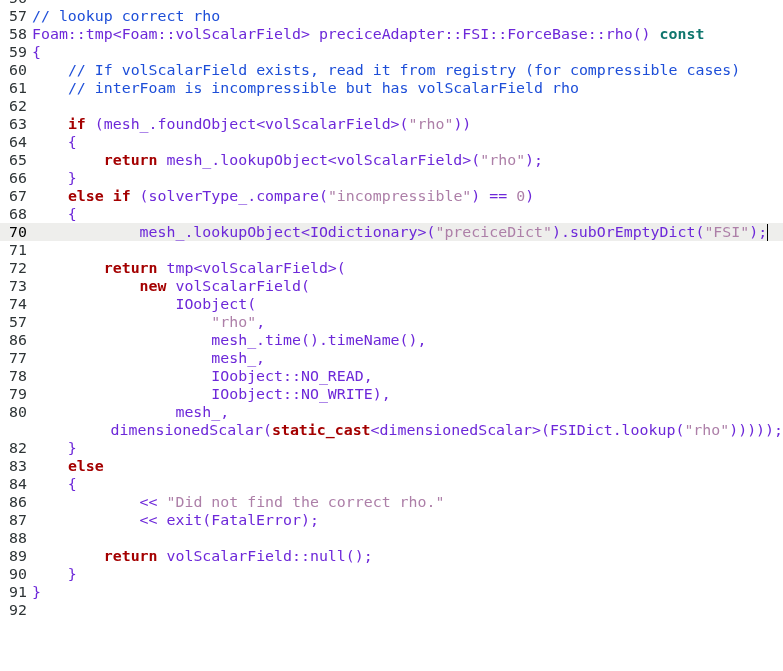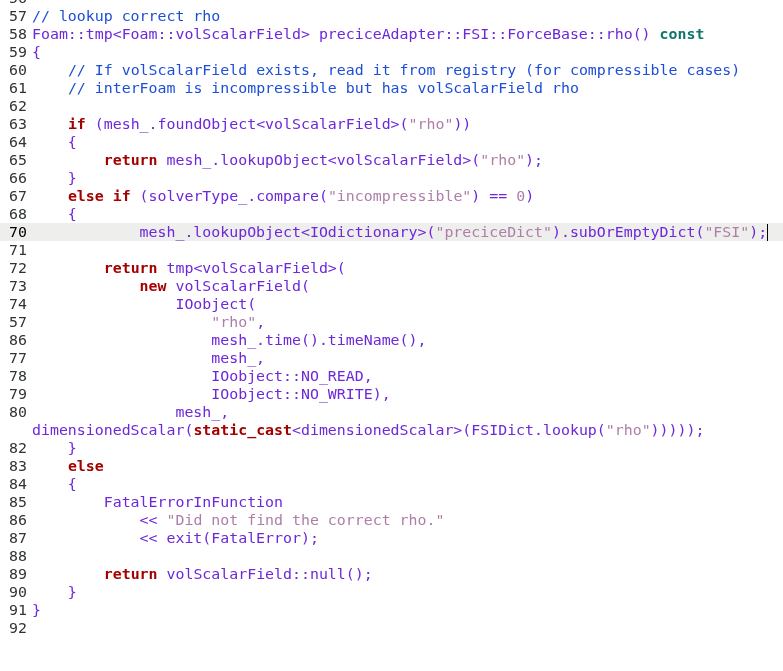--- a/index.html
+++ b/index.html
@@ -84,25 +84,24 @@
     <div class="row"><span class="gutter">71</span><span class="code"></span></div>
     <div class="row"><span class="gutter">72</span><span class="code"><span class="tok-plain">        </span><span class="tok-keyword">return</span><span class="tok-plain"> tmp&lt;volScalarField&gt;(</span></span></div>
     <div class="row"><span class="gutter">73</span><span class="code"><span class="tok-plain">            </span><span class="tok-keyword">new</span><span class="tok-plain"> volScalarField(</span></span></div>
     <div class="row"><span class="gutter">74</span><span class="code"><span class="tok-plain">                IOobject(</span></span></div>
     <div class="row"><span class="gutter">57</span><span class="code"><span class="tok-plain">                    </span><span class="tok-string">"rho"</span><span class="tok-plain">,</span></span></div>
     <div class="row"><span class="gutter">86</span><span class="code"><span class="tok-plain">                    mesh_.time().timeName(),</span></span></div>
     <div class="row"><span class="gutter">77</span><span class="code"><span class="tok-plain">                    mesh_,</span></span></div>
     <div class="row"><span class="gutter">78</span><span class="code"><span class="tok-plain">                    IOobject::NO_READ,</span></span></div>
     <div class="row"><span class="gutter">79</span><span class="code"><span class="tok-plain">                    IOobject::NO_WRITE),</span></span></div>
     <div class="row"><span class="gutter">80</span><span class="code"><span class="tok-plain">                mesh_,</span></span></div>
-    <div class="row"><span class="gutter" style="width: 27px;"></span><span class="code" style="margin-left: 0px;"><span class="tok-plain">dimensionedScalar(</span><span class="tok-keyword">static_cast</span><span class="tok-plain">&lt;dimensionedScalar&gt;(FSIDict.lookup(</span><span class="tok-string">"rho"</span><span class="tok-plain">)))));</span></span></div>
+    <div class="row"><span class="gutter" style="width: 27px;"></span><span class="code" style="margin-left: 0px; text-align: right;"><span class="tok-plain">dimensionedScalar(</span><span class="tok-keyword">static_cast</span><span class="tok-plain">&lt;dimensionedScalar&gt;(FSIDict.lookup(</span><span class="tok-string">"rho"</span><span class="tok-plain">)))));</span></span></div>
     <div class="row"><span class="gutter">82</span><span class="code"><span class="tok-plain">    }</span></span></div>
     <div class="row"><span class="gutter">83</span><span class="code"><span class="tok-plain">    </span><span class="tok-keyword">else</span></span></div>
     <div class="row"><span class="gutter">84</span><span class="code"><span class="tok-plain">    {</span></span></div>
-    <div class="row"><span class="gutter">85</span><span class="code"><span class="tok-plain">        FatalErrorInFunction</span></span></div>
     <div class="row"><span class="gutter">86</span><span class="code"><span class="tok-plain">            &lt;&lt; </span><span class="tok-string">"Did not find the correct rho."</span></span></div>
     <div class="row"><span class="gutter">87</span><span class="code"><span class="tok-plain">            &lt;&lt; exit(FatalError);</span></span></div>
     <div class="row"><span class="gutter">88</span><span class="code"></span></div>
     <div class="row"><span class="gutter">89</span><span class="code"><span class="tok-plain">        </span><span class="tok-keyword">return</span><span class="tok-plain"> volScalarField::null();</span></span></div>
     <div class="row"><span class="gutter">90</span><span class="code"><span class="tok-plain">    }</span></span></div>
     <div class="row"><span class="gutter">91</span><span class="code"><span class="tok-plain">}</span></span></div>
     <div class="row"><span class="gutter">92</span><span class="code"></span></div>
   </div>
 
 </body></html>

